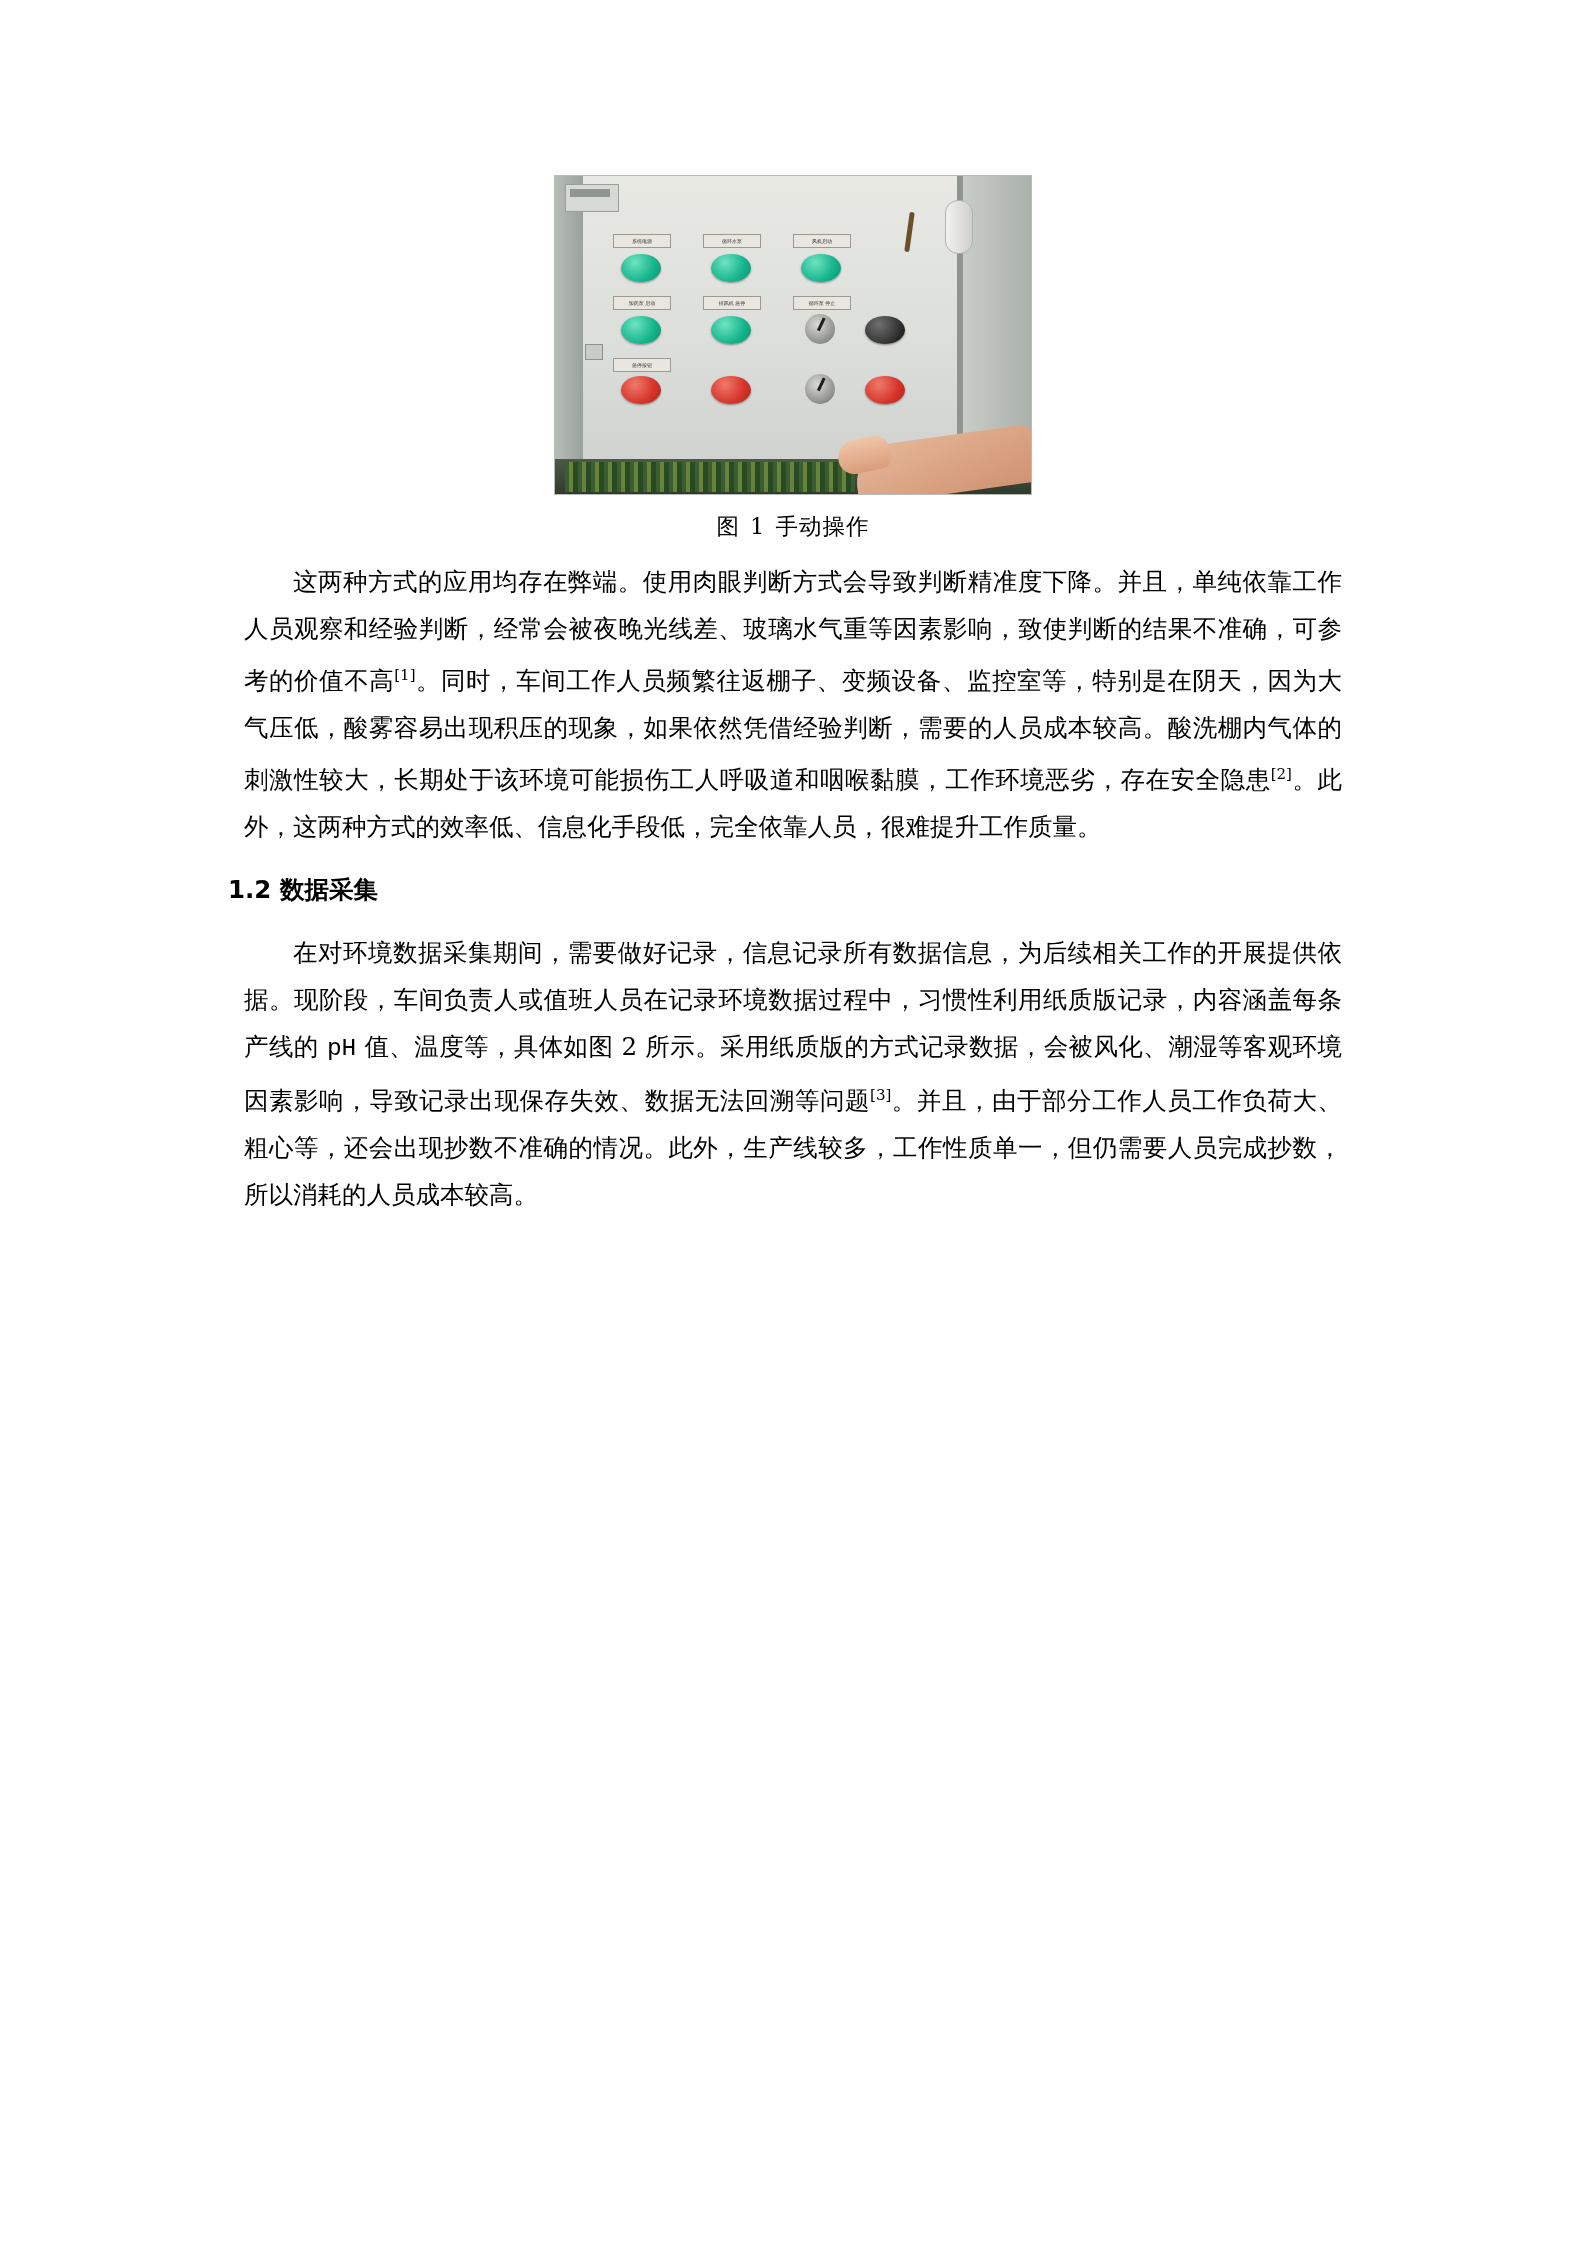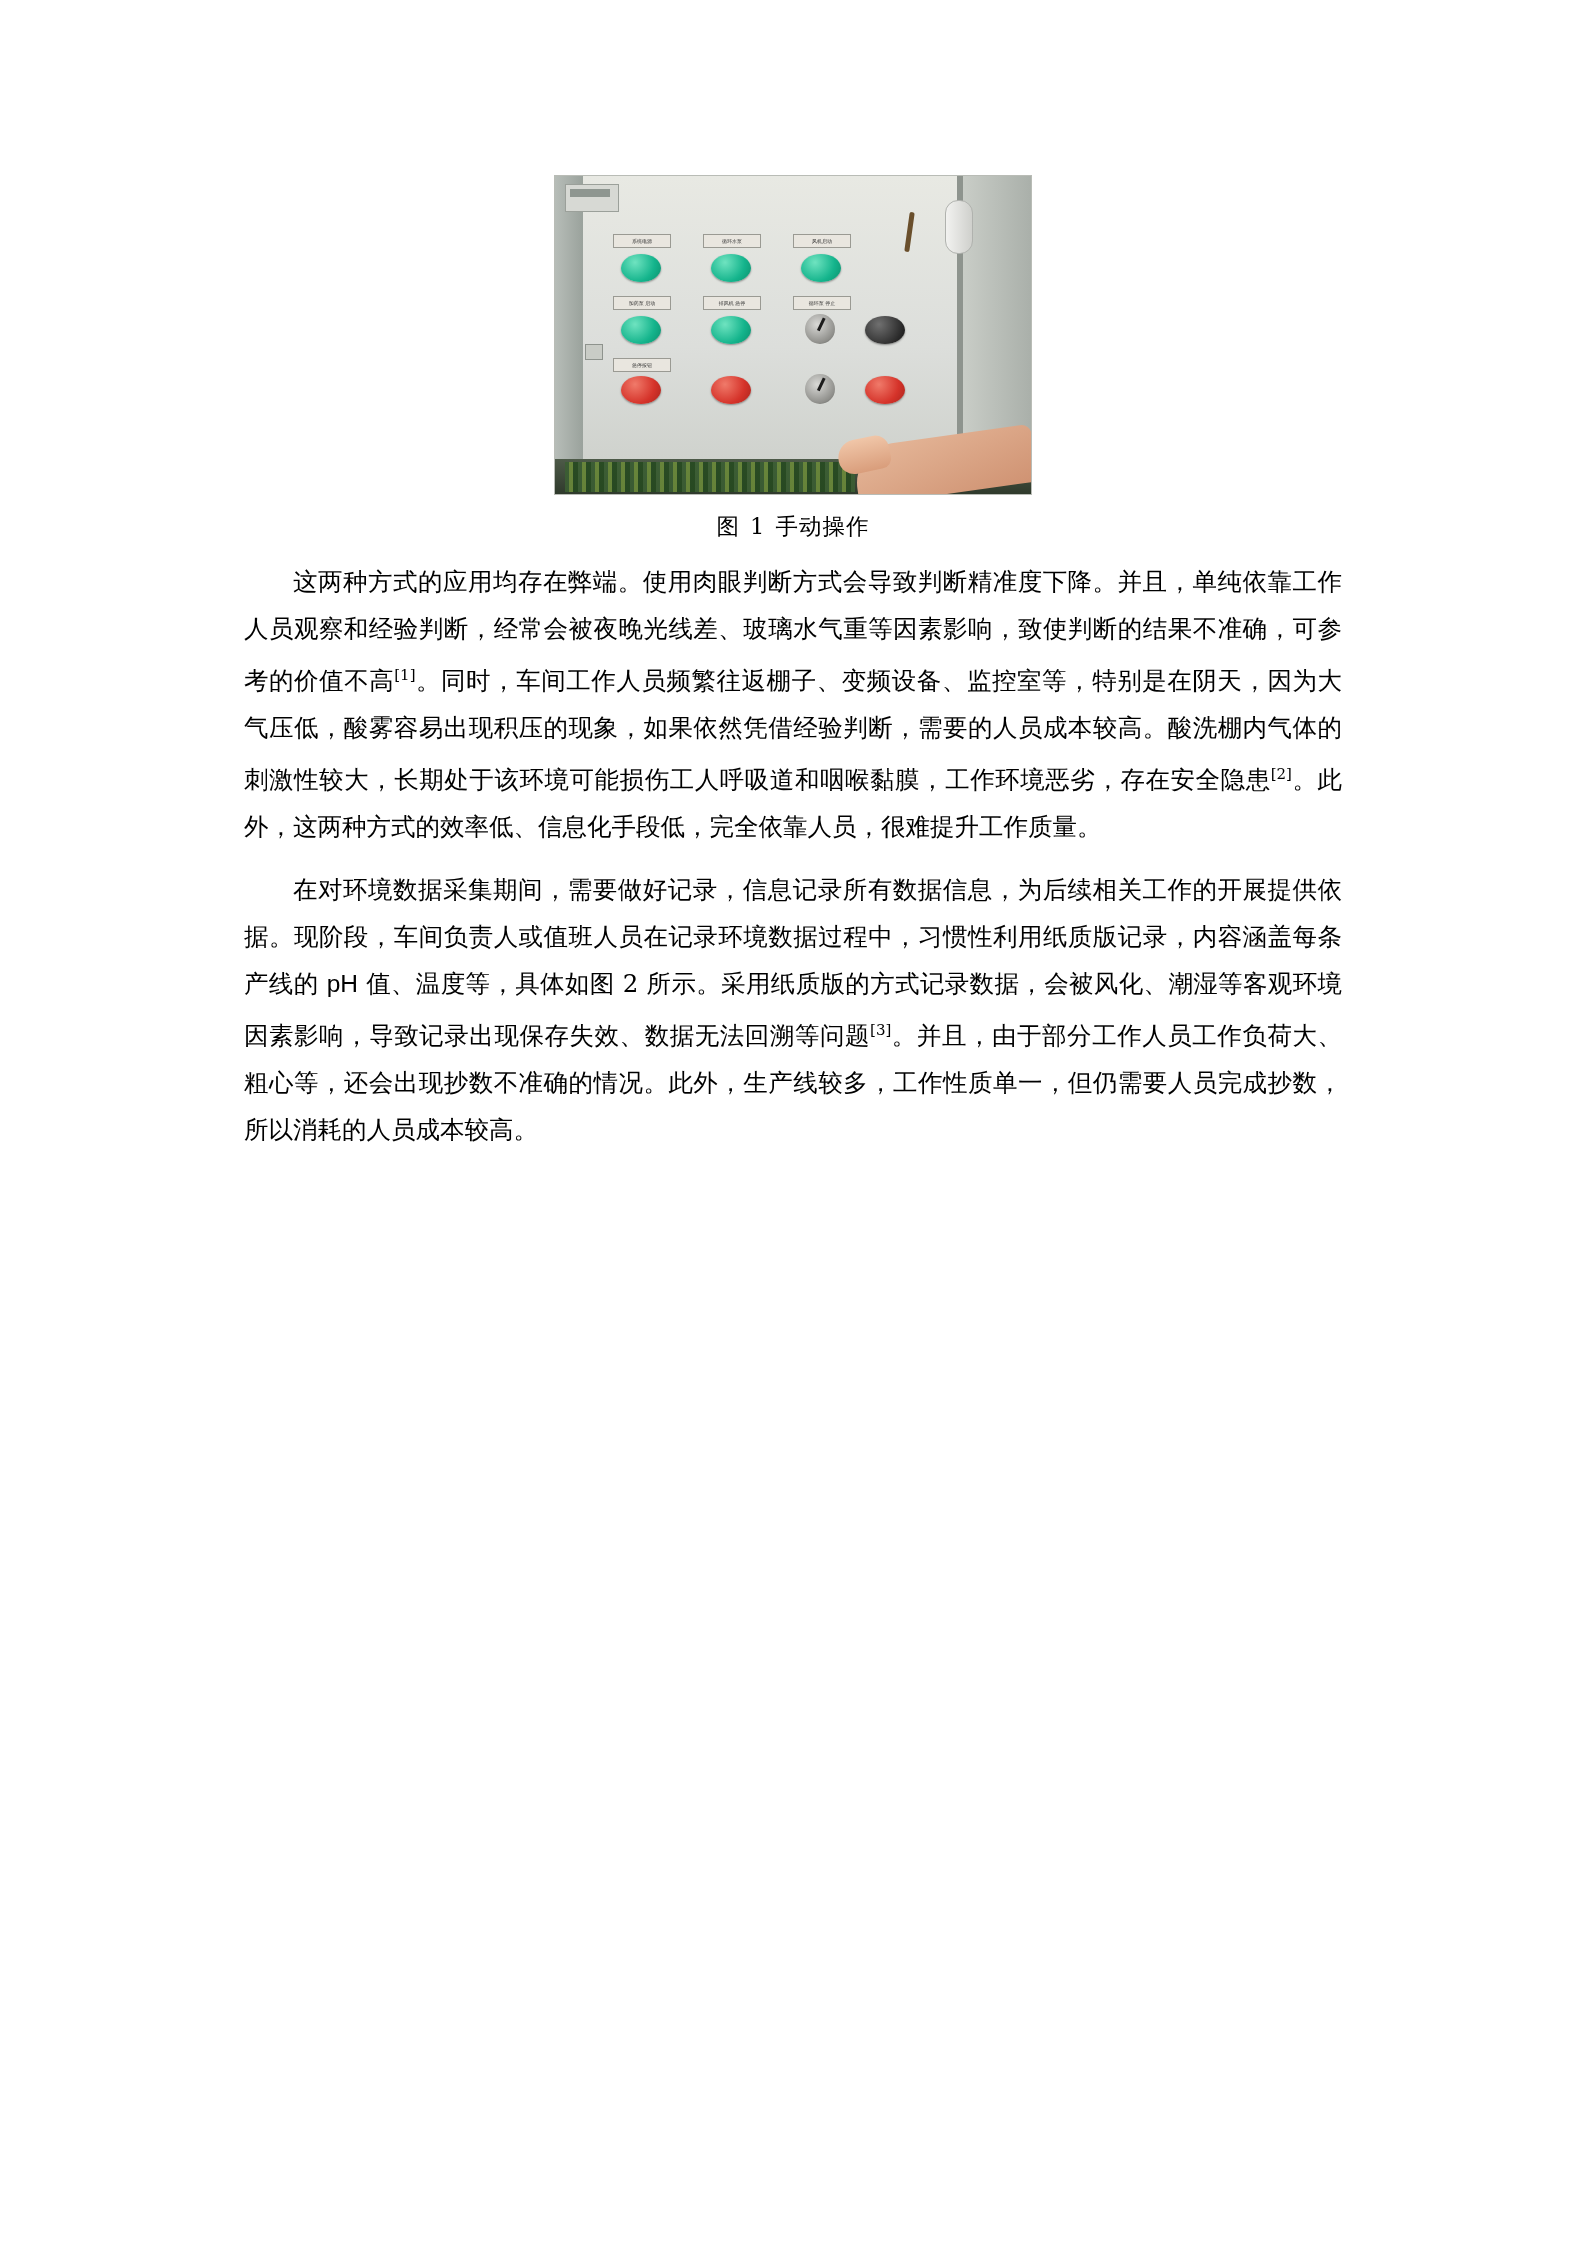--- a/index.html
+++ b/index.html
@@ -201,21 +201,21 @@
   }
   h2.heading {
     margin: 6px 0 0 0;
     font-size: 24.5px;
     line-height: 47px;
     font-weight: bold;
     font-family: "DejaVu Sans", "Liberation Sans", sans-serif;
     text-indent: 0;
   }
   sup { font-size: 15px; vertical-align: super; }
-  .latin { font-family: Liberation Sans, sans-serif; }
+  .latin { font-family: Liberation Mono, monospace; }
 </style>
 </head>
 <body>
 
 <div class="page">
   <div class="content">
 
     <div class="figure-block">
       <div class="photo">
         <div class="panel-left"></div>
@@ -260,19 +260,20 @@
       </div>
       <div class="fig-caption">
         <span>图</span><span class="num">1</span><span>手动操作</span>
       </div>
     </div>
 
     <p class="body">
       这两种方式的应用均存在弊端。使用肉眼判断方式会导致判断精准度下降。并且，单纯依靠工作人员观察和经验判断，经常会被夜晚光线差、玻璃水气重等因素影响，致使判断的结果不准确，可参考的价值不高<sup>[1]</sup>。同时，车间工作人员频繁往返棚子、变频设备、监控室等，特别是在阴天，因为大气压低，酸雾容易出现积压的现象，如果依然凭借经验判断，需要的人员成本较高。酸洗棚内气体的刺激性较大，长期处于该环境可能损伤工人呼吸道和咽喉黏膜，工作环境恶劣，存在安全隐患<sup>[2]</sup>。此外，这两种方式的效率低、信息化手段低，完全依靠人员，很难提升工作质量。
     </p>
 
+    <h2 class="heading">1.2 数据采集</h2>
 
     <p class="body">
       在对环境数据采集期间，需要做好记录，信息记录所有数据信息，为后续相关工作的开展提供依据。现阶段，车间负责人或值班人员在记录环境数据过程中，习惯性利用纸质版记录，内容涵盖每条产线的 <span class="latin">pH</span> 值、温度等，具体如图 2 所示。采用纸质版的方式记录数据，会被风化、潮湿等客观环境因素影响，导致记录出现保存失效、数据无法回溯等问题<sup>[3]</sup>。并且，由于部分工作人员工作负荷大、粗心等，还会出现抄数不准确的情况。此外，生产线较多，工作性质单一，但仍需要人员完成抄数，所以消耗的人员成本较高。
     </p>
 
   </div>
 </div>
 
 </body></html>

